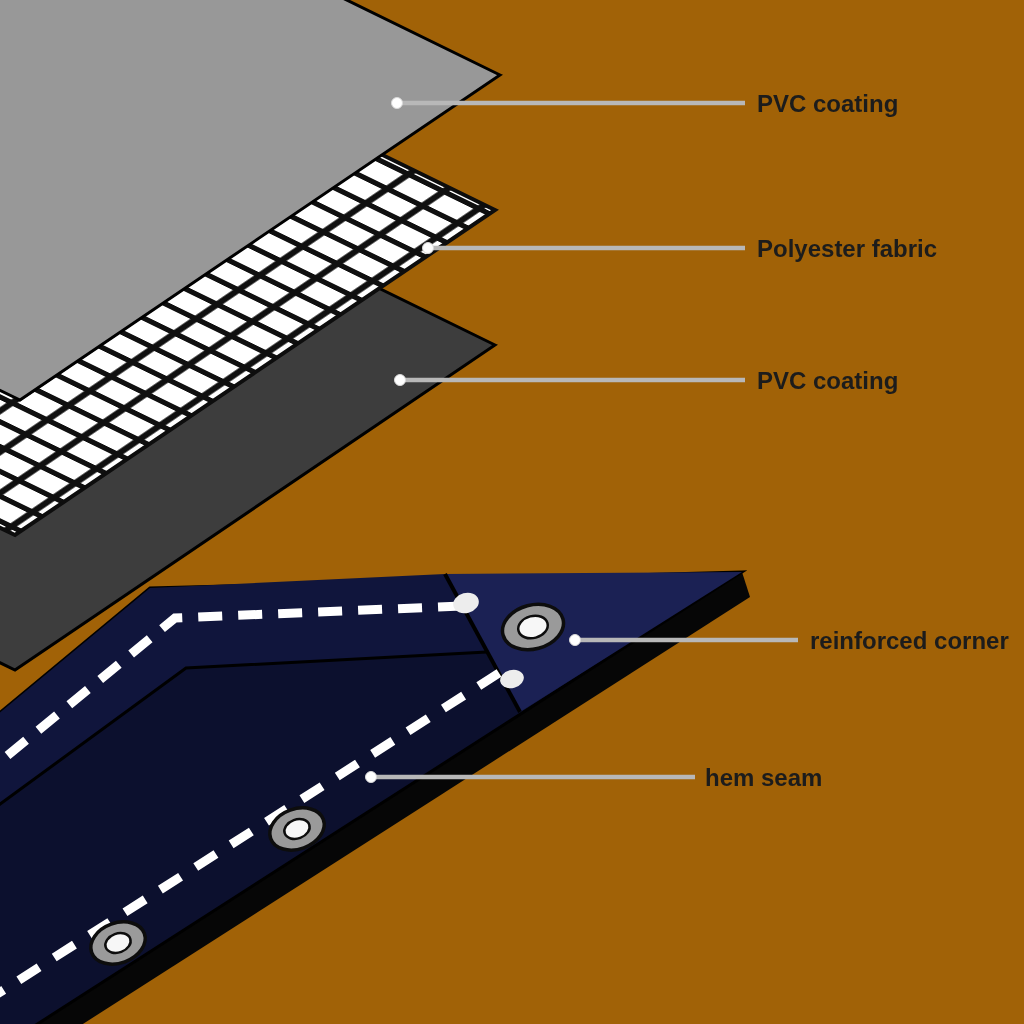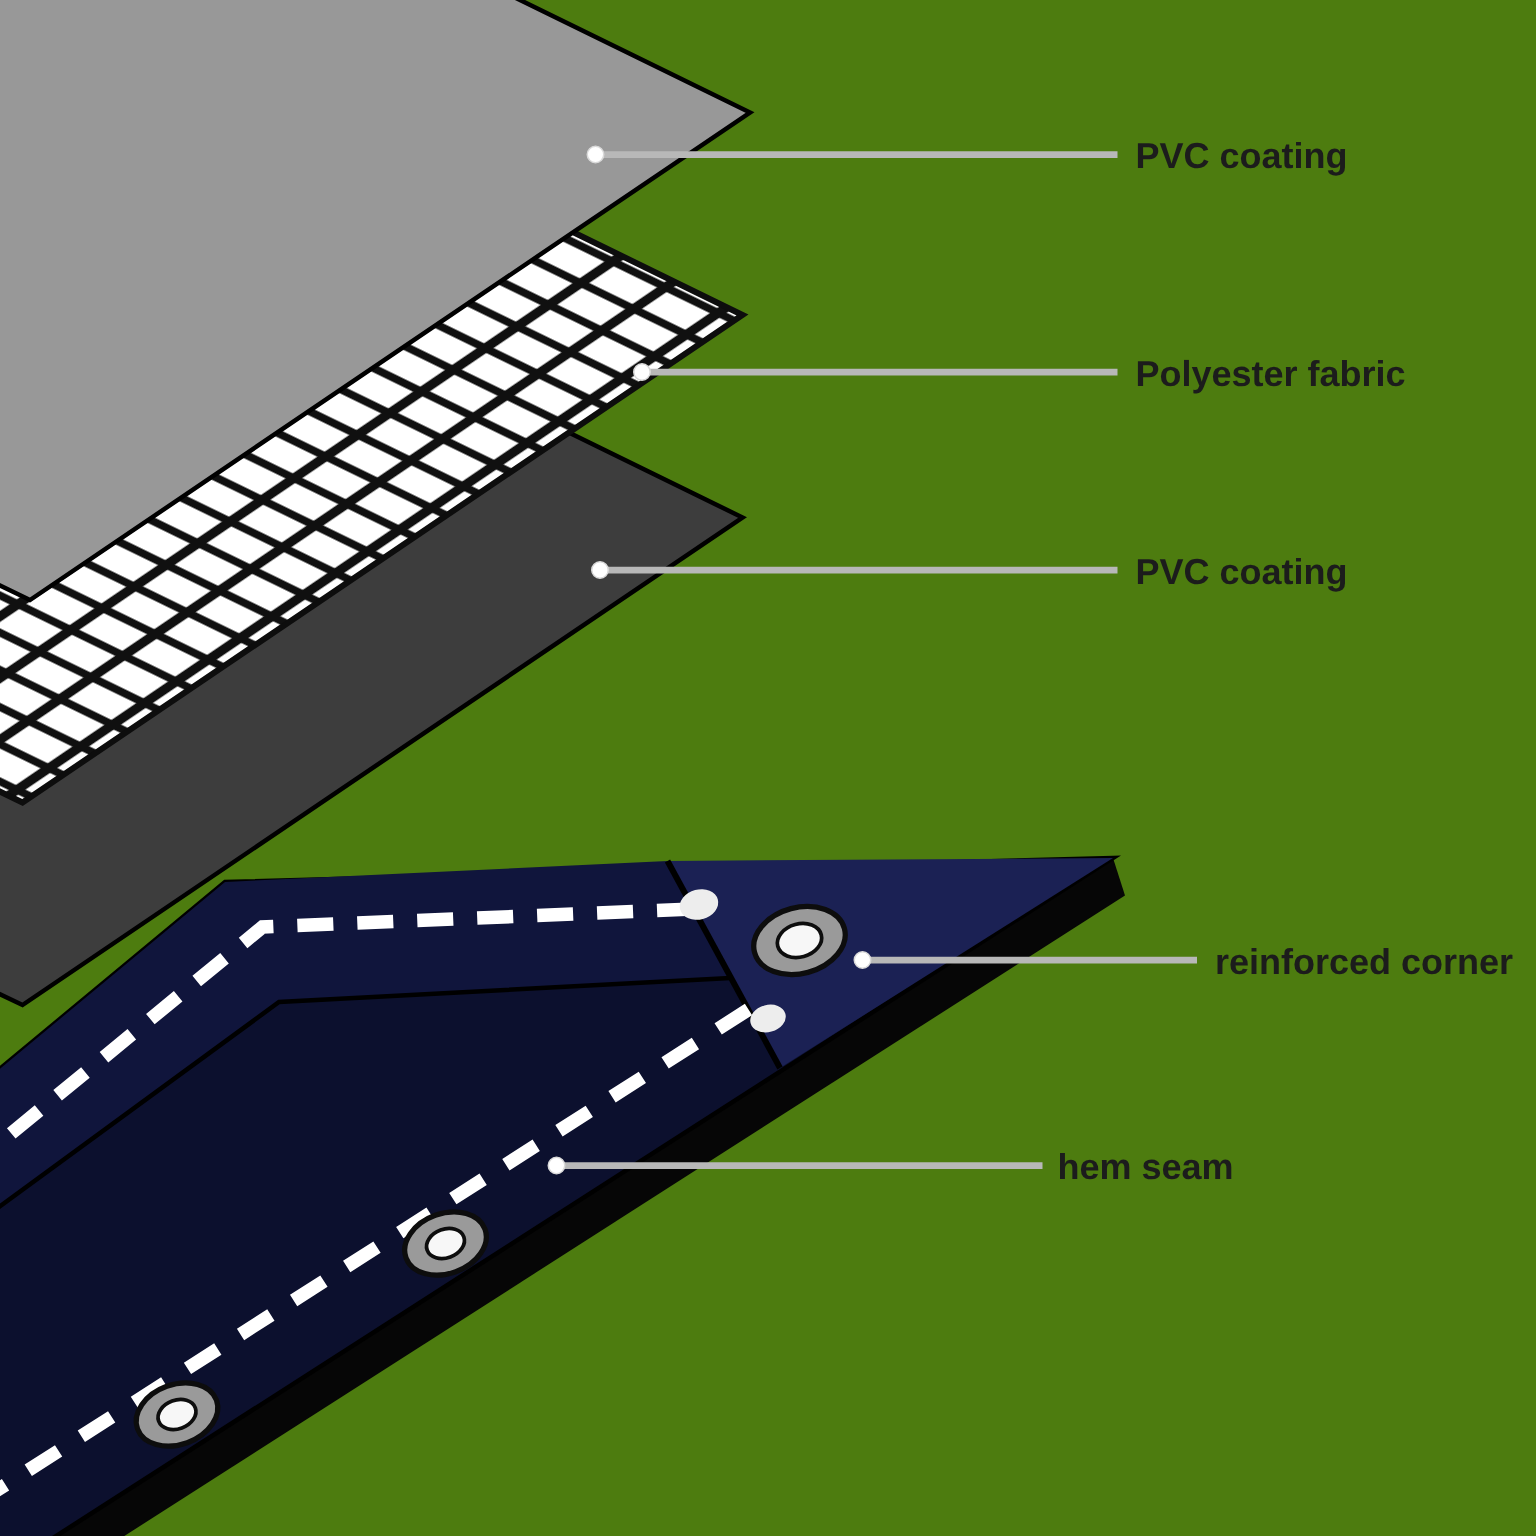--- a/index.html
+++ b/index.html
@@ -1,16 +1,16 @@
 <!DOCTYPE html>
 <html><head>
 <meta charset="utf-8">
 <style>
   html,body{margin:0;padding:0;background:#ffffff;}
-  .stage{position:relative;width:1024px;height:1024px;background:#4d7c0f;overflow:hidden;}
+  .stage{position:relative;width:1024px;height:1024px;background:#a16207;overflow:hidden;}
   svg{display:block;}
   .callout-label{
     font-family:"Liberation Sans", sans-serif;
     font-size:24px;
     font-weight:700;
     fill:#1c1c1c;
   }
 </style>
 </head>
 <body>

